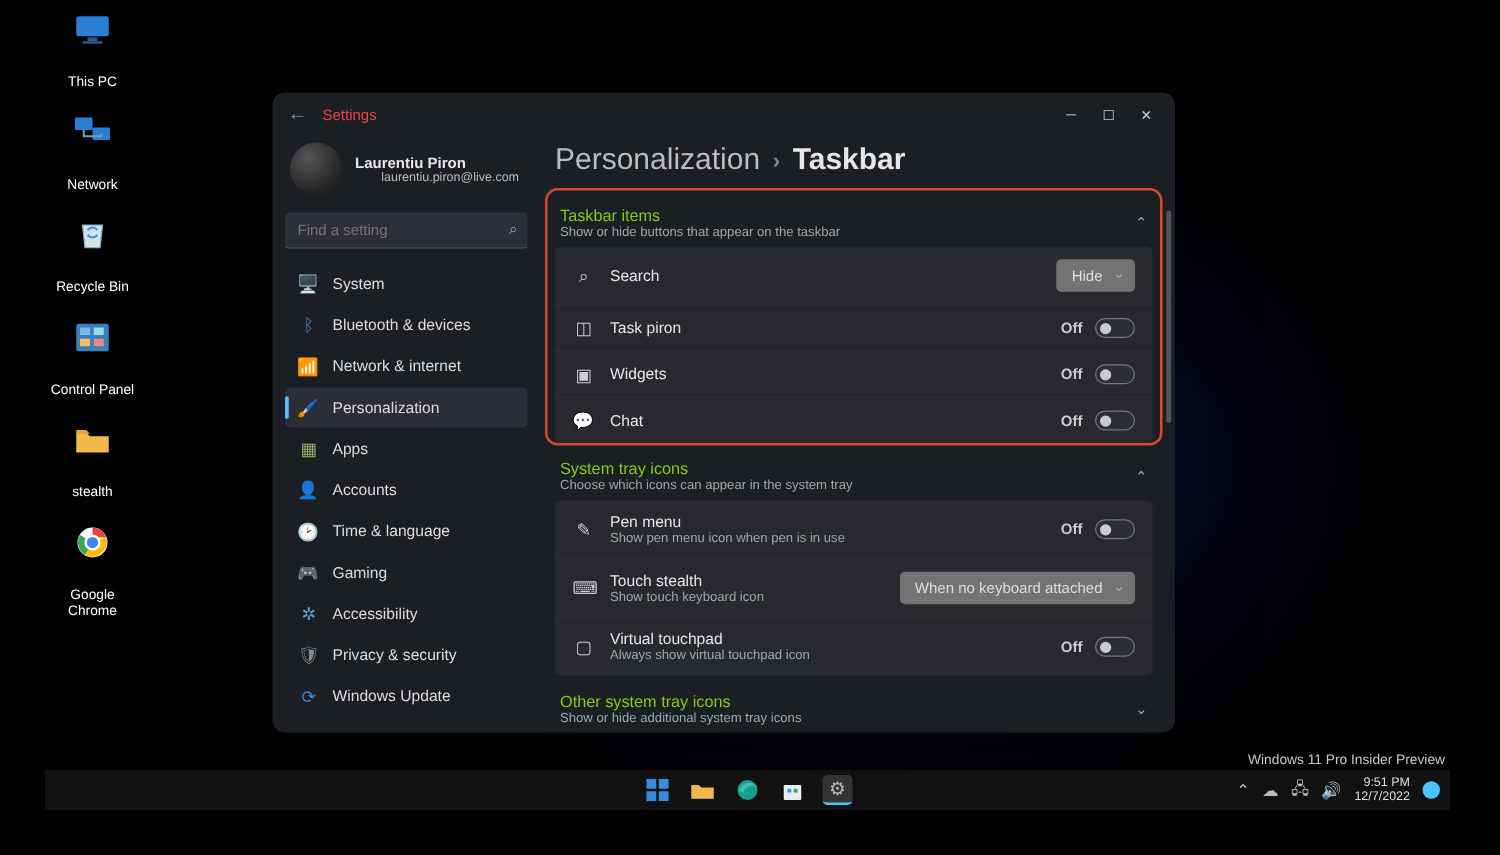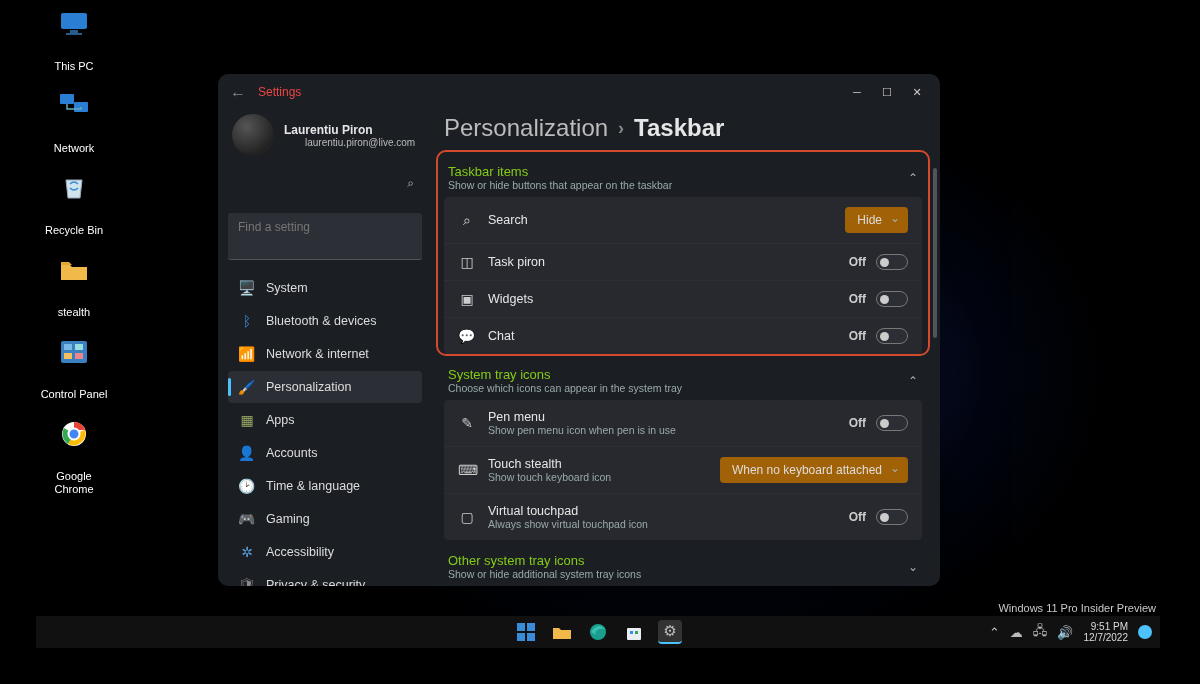--- a/index.html
+++ b/index.html
@@ -33,21 +33,21 @@
   .winbtn { width:30px; height:28px; display:flex; align-items:center; justify-content:center; color:#ccc; font-size:11px; cursor:pointer;}
   .body { flex:1; display:flex; overflow:hidden; }
 
   
   .sidebar { width:210px; padding:0 6px 8px 10px; display:flex; flex-direction:column; }
   .profile { display:flex; align-items:center; gap:10px; padding:4px 4px 14px 4px;}
   .avatar { width:42px; height:42px; border-radius:50%; background:radial-gradient(circle at 35% 30%, #555,#222 70%); }
   .profile .name { font-size:12px; font-weight:600; }
   .profile .email { font-size:10px; color:#bbb;margin-left:21px; }
   .search { position:relative; margin-bottom:12px;}
-  .search input { width:100%; background:#2c3036; border:none; border-bottom:1px solid #555; color:#ddd; font-size:12px; padding:7px 26px 25px 10px; border-radius:3px; outline:none;margin-top:43px;}
+  .search input { width:100%; background:#2c3036; border:none; border-bottom:1px solid #555; color:#ddd; font-size:12px; padding:7px 26px 7px 10px; border-radius:3px; outline:none;}
   .search .glass { position:absolute; right:8px; top:6px; color:#aaa; font-size:12px;}
   .nav { display:flex; flex-direction:column; gap:1px;}
   .nav-item { display:flex; align-items:center; gap:10px; padding:7px 10px; border-radius:4px; font-size:12.5px; color:#ddd; cursor:pointer;}
   .nav-item.active { background:#2b2f35; position:relative;}
   .nav-item.active::before { content:""; position:absolute; left:0; top:7px; bottom:7px; width:3px; background:#4cc2ff; border-radius:2px;}
   .nav-item .ic { width:18px; height:18px; display:flex; align-items:center; justify-content:center; font-size:14px;}
 
   
   .main { flex:1; padding:0 18px 10px 16px; overflow-y:auto; position:relative;}
   .crumb { font-size:24px; font-weight:600; padding:4px 0 12px 0; display:flex; align-items:center; gap:10px;}
@@ -60,21 +60,21 @@
   .card { background:#27292e; border-radius:4px; margin-bottom:3px;}
   .row { display:flex; align-items:center; padding:10px 14px; gap:12px; border-top:1px solid rgba(255,255,255,.03);}
   .row:first-child {border-top:none;}
   .row .ric { width:18px; text-align:center; color:#ccc; font-size:14px;}
   .row .rlbl { font-size:12.5px;}
   .row .rsub { font-size:10.5px; color:#9aa;}
   .row .rctrl { margin-left:auto; display:flex; align-items:center; gap:10px;}
   .state { font-size:12px; color:#ccc;font-weight:bold;}
   .toggle { width:32px; height:16px; border-radius:10px; border:1px solid #777; background:#2b2f35; position:relative; cursor:pointer;}
   .toggle::after { content:""; position:absolute; left:3px; top:2.5px; width:9px; height:9px; border-radius:50%; background:#ccc;}
-  .dropdown { background:#a16207; border-radius:4px; padding:6px 26px 6px 12px; font-size:12px; color:#ddd; position:relative; cursor:pointer;}
+  .dropdown { background:#737373; border-radius:4px; padding:6px 26px 6px 12px; font-size:12px; color:#ddd; position:relative; cursor:pointer;}
   .dropdown::after { content:"⌄"; position:absolute; right:8px; top:4px; color:#aaa; font-size:12px;}
   .highlight { position:absolute; border:2px solid #d34a2d; border-radius:10px; pointer-events:none;}
   .scrollhint { position:absolute; right:3px; top:58px; width:4px; height:170px; background:#515459; border-radius:2px;}
 </style>
 </head>
 <body>
 
 <div class="wallpaper"></div>
 
 <div class="desktop-icons">
@@ -102,38 +102,38 @@
     <div class="ig">
         <svg width="28" height="28">
           <path d="M6 6 L22 6 L20 24 L8 24 Z" fill="#d0e4ee" stroke="#9ab"></path>
           <path d="M10 10 Q14 6 18 10 M18 14 Q14 18 10 14" stroke="#3a8bd8" stroke-width="1.5" fill="none"></path>
         </svg>
       </div>
     <span class="lbl">Recycle Bin</span>
   </div>
   <div class="dico">
     <div class="ig">
-        <svg width="30" height="24">
-          <path d="M2 6 L10 6 L13 9 L28 9 L28 22 L2 22 Z" fill="#f0b94a"></path>
-          <path d="M2 4 L10 4 L13 7 L2 7 Z" fill="#e5a835"></path>
-        </svg>
-      </div>
-    <span class="lbl">stealth</span>
-  </div>
-  <div class="dico">
-    <div class="ig">
         <svg width="28" height="24">
           <rect x="1" y="1" width="26" height="22" rx="2" fill="#3a7fc0"></rect>
           <rect x="4" y="4" width="8" height="6" fill="#7ab8e8"></rect>
           <rect x="15" y="4" width="8" height="6" fill="#9dd"></rect>
           <rect x="4" y="13" width="8" height="6" fill="#f3c060"></rect>
           <rect x="15" y="13" width="8" height="6" fill="#e88"></rect>
         </svg>
       </div>
     <span class="lbl">Control Panel</span>
+  </div>
+  <div class="dico">
+    <div class="ig">
+        <svg width="30" height="24">
+          <path d="M2 6 L10 6 L13 9 L28 9 L28 22 L2 22 Z" fill="#f0b94a"></path>
+          <path d="M2 4 L10 4 L13 7 L2 7 Z" fill="#e5a835"></path>
+        </svg>
+      </div>
+    <span class="lbl">stealth</span>
   </div>
   <div class="dico">
     <div class="ig">
         <svg width="28" height="28">
           <circle cx="14" cy="14" r="12" fill="#fff"></circle>
           <path d="M14 2 A12 12 0 0 1 25 10 L14 10 Z" fill="#ea4335"></path>
           <path d="M25 10 A12 12 0 0 1 8 24 L14 14 Z" fill="#fbbc05"></path>
           <path d="M8 24 A12 12 0 0 1 4 8 L14 14 Z" fill="#34a853"></path>
           <circle cx="14" cy="14" r="5.5" fill="#4285f4"></circle>
           <circle cx="14" cy="14" r="5.5" fill="none" stroke="#fff" stroke-width="2"></circle>

